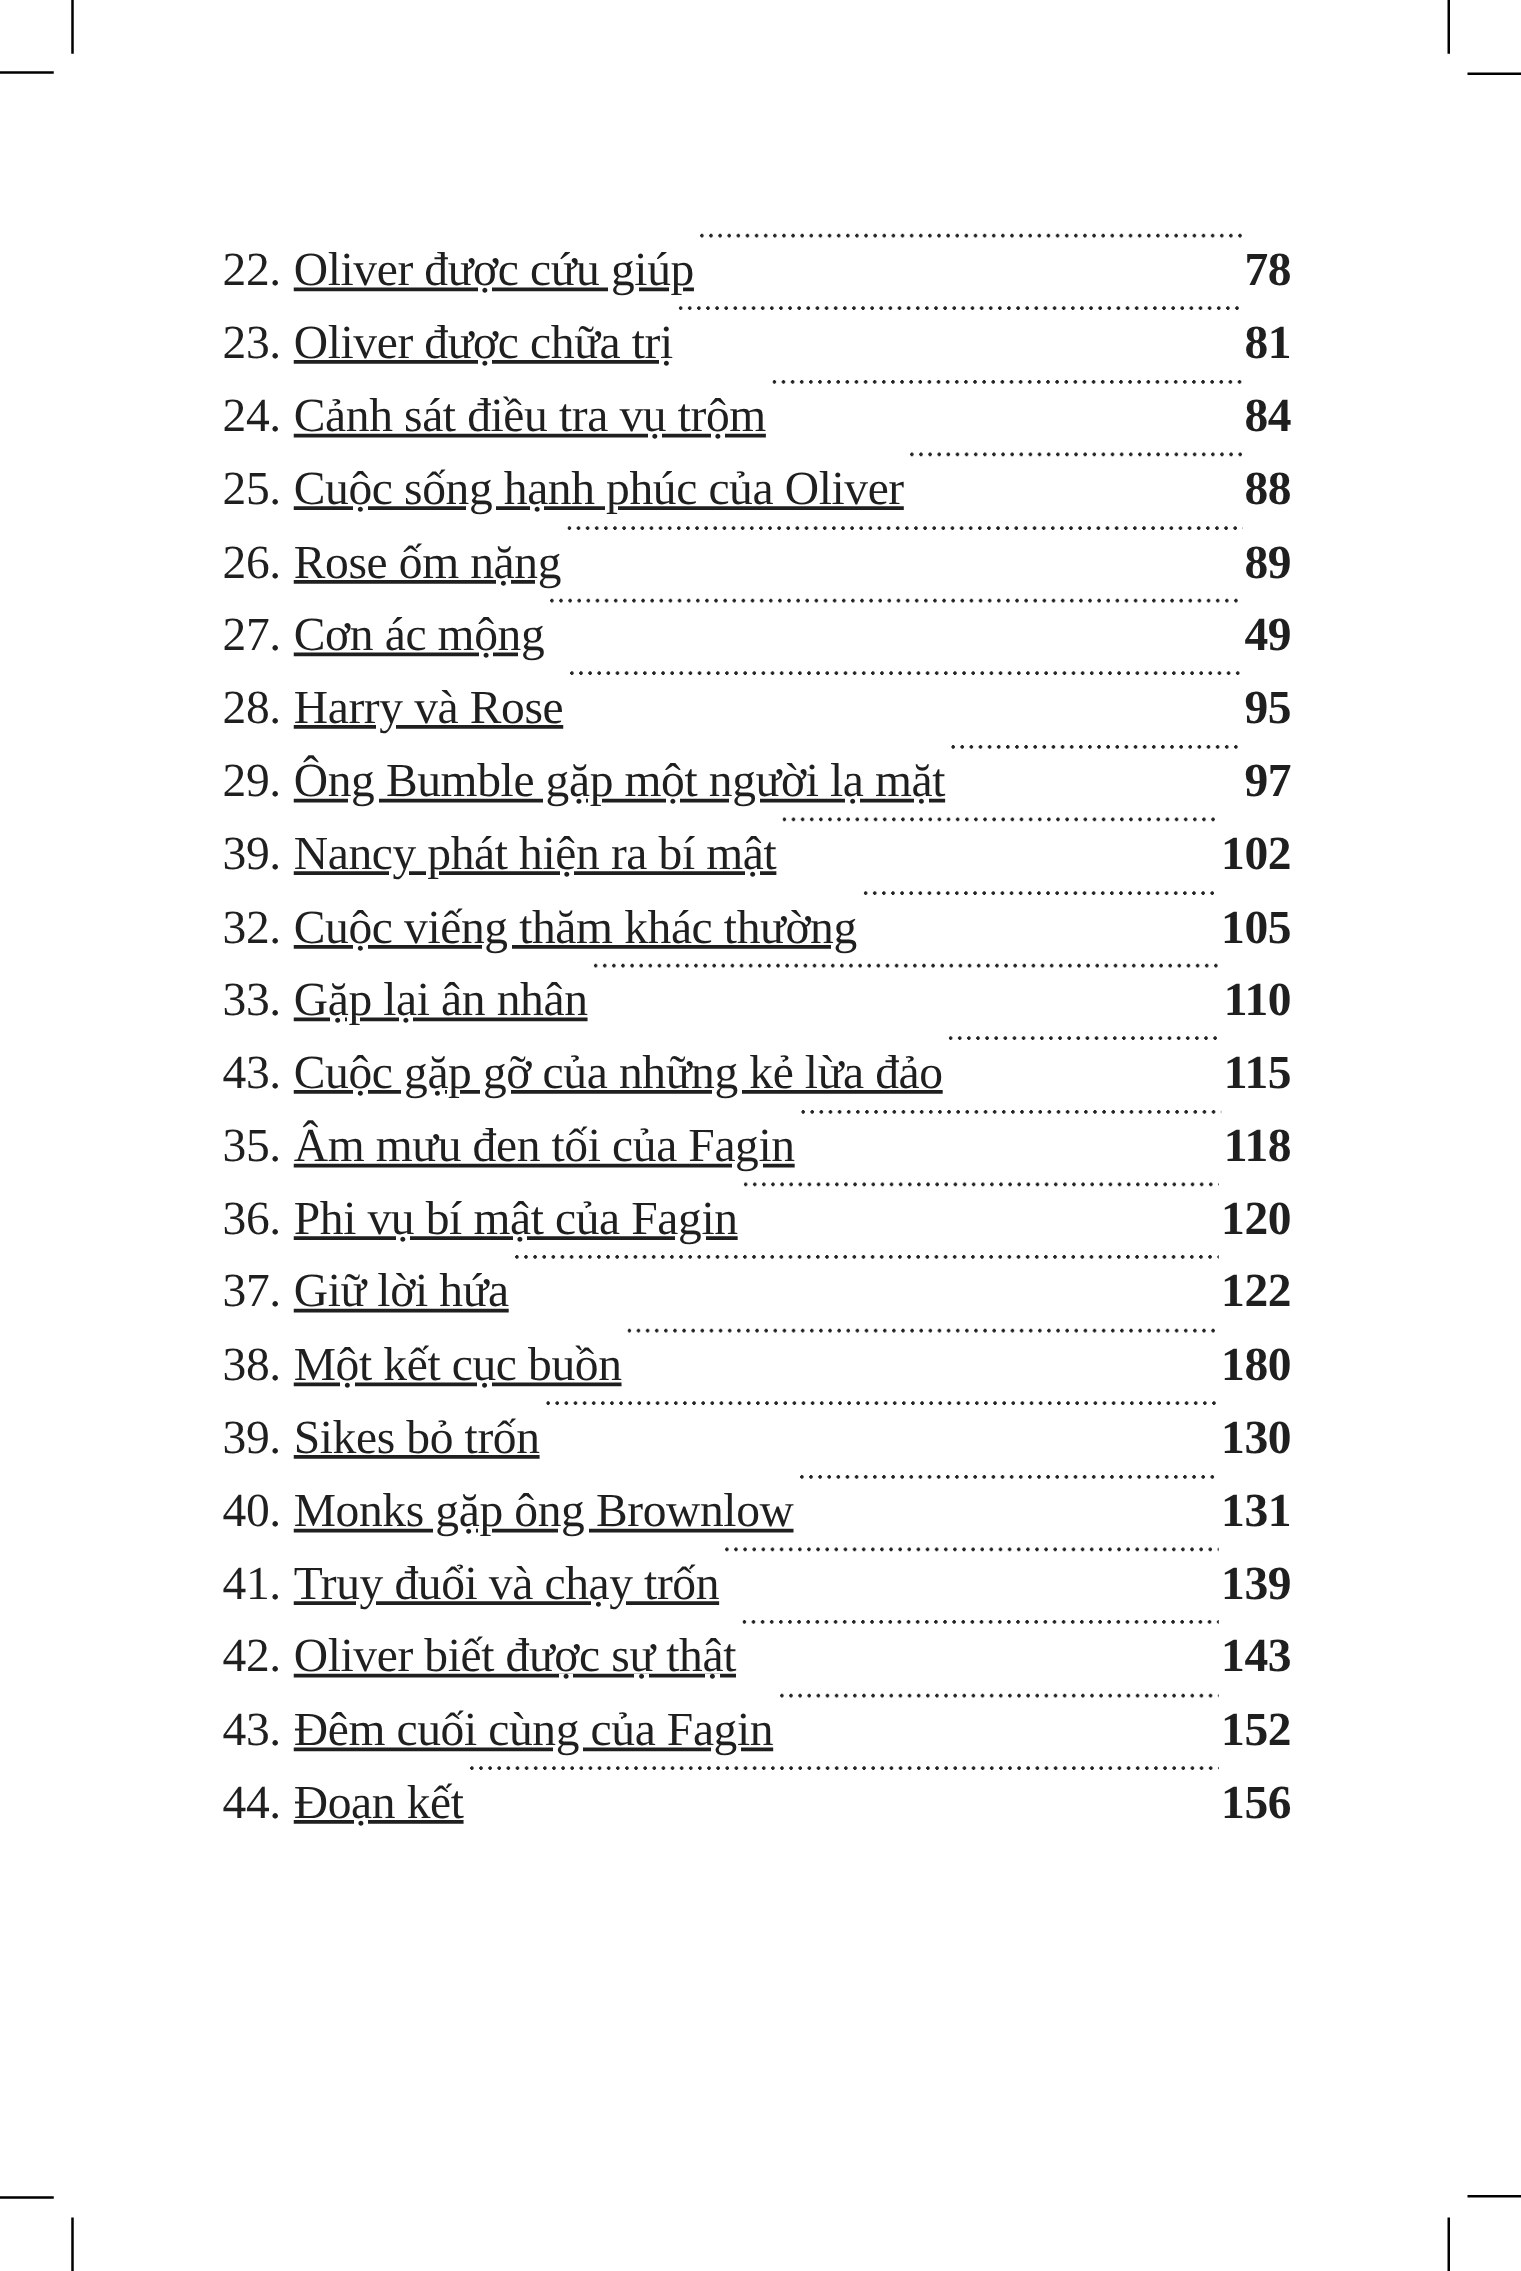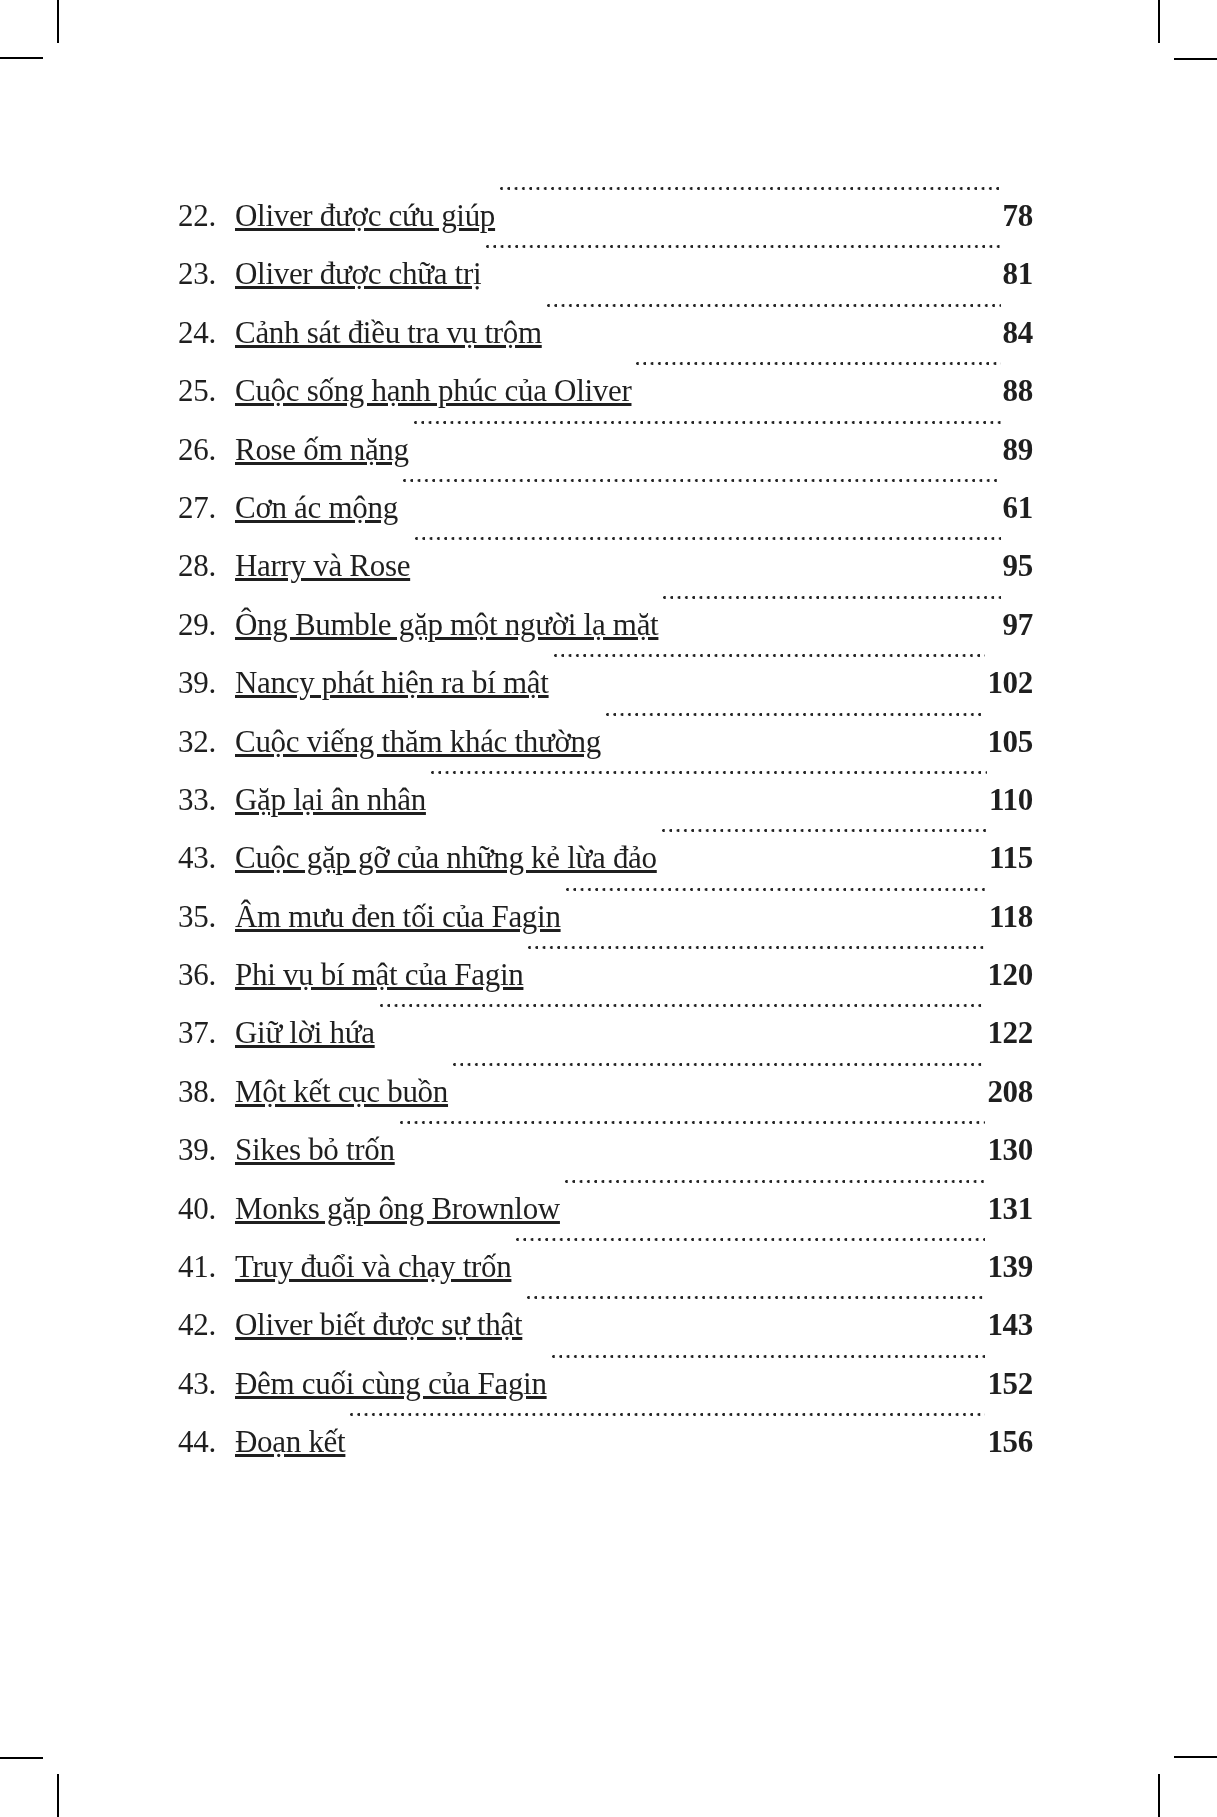--- a/index.html
+++ b/index.html
@@ -43,21 +43,21 @@
     left: 178px;
     top: 187px;
     width: 855px;
     color: var(--text-color);
   }
   .toc-row {
     display: flex;
     align-items: center;
     height: 58.4px;
     line-height: 58.4px;
-    font-size: 31px;
+    font-size: 38px;
     white-space: nowrap;
   }
   .toc-num {
     flex: 0 0 57px;
     letter-spacing: -0.3px;
   }
   .toc-title {
     flex: 0 0 auto;
     letter-spacing: -0.3px;
     text-decoration: underline;
@@ -126,21 +126,21 @@
       <span class="toc-num">26.</span>
       <span class="toc-title">Rose ốm nặng</span>
       <span class="toc-leader"></span>
       <span class="toc-page">89</span>
     </div>
 
     <div class="toc-row">
       <span class="toc-num">27.</span>
       <span class="toc-title">Cơn ác mộng</span>
       <span class="toc-leader"></span>
-      <span class="toc-page">61</span>
+      <span class="toc-page">49</span>
     </div>
 
     <div class="toc-row">
       <span class="toc-num">28.</span>
       <span class="toc-title">Harry và Rose</span>
       <span class="toc-leader"></span>
       <span class="toc-page">95</span>
     </div>
 
     <div class="toc-row">
@@ -197,21 +197,21 @@
       <span class="toc-num">37.</span>
       <span class="toc-title">Giữ lời hứa</span>
       <span class="toc-leader"></span>
       <span class="toc-page">122</span>
     </div>
 
     <div class="toc-row">
       <span class="toc-num">38.</span>
       <span class="toc-title">Một kết cục buồn</span>
       <span class="toc-leader"></span>
-      <span class="toc-page">208</span>
+      <span class="toc-page">180</span>
     </div>
 
     <div class="toc-row">
       <span class="toc-num">39.</span>
       <span class="toc-title">Sikes bỏ trốn</span>
       <span class="toc-leader"></span>
       <span class="toc-page">130</span>
     </div>
 
     <div class="toc-row">

